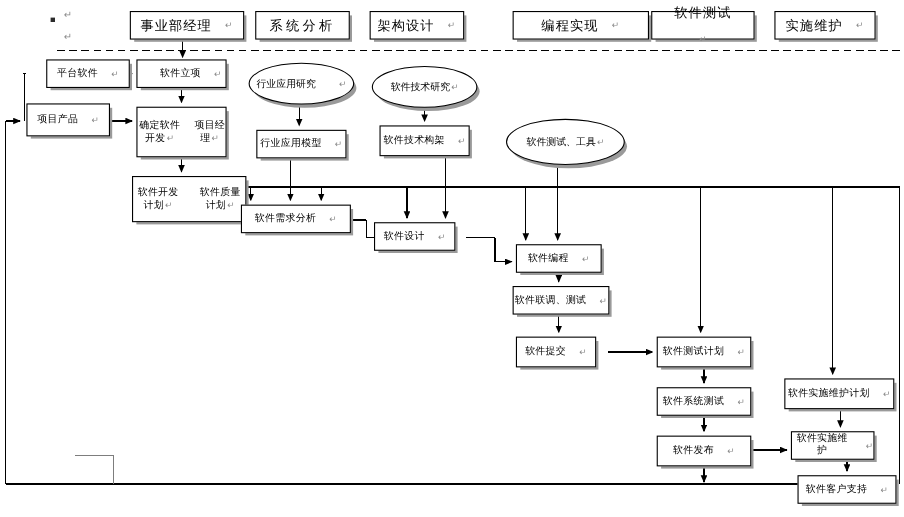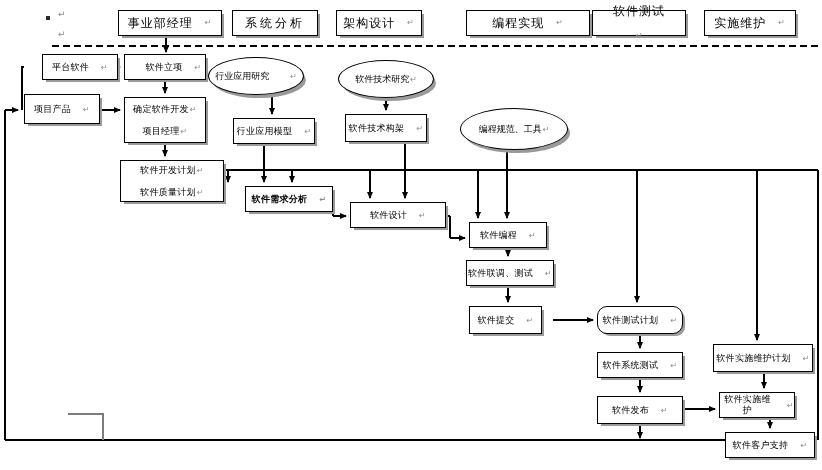--- a/index.html
+++ b/index.html
@@ -4,21 +4,21 @@
 <style>
   html,body{margin:0;padding:0;background:#ffffff;}
   body{font-family:"DejaVu Sans","Liberation Sans",sans-serif;}
   #canvas{position:relative;width:822px;height:470px;background:#fff;overflow:hidden;}
   svg.wires{position:absolute;left:0;top:0;width:822px;height:470px;pointer-events:none;}
 
   .node{position:absolute;box-sizing:border-box;background:#fff;border:1px solid #000;
         display:flex;align-items:center;justify-content:center;text-align:center;
         font-size:9px;line-height:11px;color:#000;letter-spacing:.3px;
         box-shadow:3px 3px 0 -1px #9a9a9a;z-index:3;gap:11px;}
-  .node.twoline{flex-direction:column;}
+  .node.twoline{flex-direction:row;}
   .node.lane{border:1px solid #000;font-size:12px;line-height:14px;letter-spacing:1px;
         box-shadow:3px 3px 0 -1px #9a9a9a;}
   .node.lane.spaced{letter-spacing:3px;}
   .ell{position:absolute;box-sizing:border-box;background:#fff;border:1px solid #000;
         border-radius:50%;display:flex;align-items:center;justify-content:center;
         text-align:center;font-size:9px;color:#000;z-index:3;
         box-shadow:3px 4px 0 -1px #9a9a9a;}
   .pmark{color:#8a8a8a;font-size:8px;margin-left:1px;}
   .stray{position:absolute;font-size:9px;color:#8a8a8a;z-index:2;}
   .bullet{position:absolute;width:4px;height:4px;background:#2b2b2b;z-index:2;}
@@ -133,30 +133,30 @@
       <div class="node lane" style="left: 592px; top: 10px; width: 94px; height: 26px; flex-direction: column;">
         <span>软件测试</span>
         <span class="pmark">↵</span>
       </div>
       <div class="node lane" style="left: 704px; top: 10px; width: 92px; height: 26px;">
         <span>实施维护</span>
         <span class="pmark">↵</span>
       </div>
     </div>
   <div id="ellipses">
-      <div class="ell" style="left: 208px; top: 57px; width: 96px; height: 38px; gap: 20px;">
+      <div class="ell" style="left: 226px; top: 57px; width: 96px; height: 38px; gap: 20px;">
         <span>行业应用研究</span>
         <span class="pmark">↵</span>
       </div>
       <div class="ell" style="left: 338px; top: 60px; width: 96px; height: 38px;">
         <span>软件技术研究</span>
         <span class="pmark">↵</span>
       </div>
       <div class="ell" style="left: 460px; top: 108px; width: 108px; height: 42px;">
-        <span>编程规范、工具</span>
+        <span>软件测试、工具</span>
         <span class="pmark">↵</span>
       </div>
     </div>
   <div id="nodes">
       <div class="node" style="left: 42px; top: 54px; width: 76px; height: 26px;">
         <span>平台软件</span>
         <span class="pmark">↵</span>
       </div>
       <div class="node" style="left: 24px; top: 94px; width: 76px; height: 30px;">
         <span>项目产品</span>
@@ -175,41 +175,41 @@
         <span class="line-row"><span>软件质量计划</span><span class="pmark">↵</span></span>
       </div>
       <div class="node" style="left: 233px; top: 118px; width: 82px; height: 26px;">
         <span>行业应用模型</span>
         <span class="pmark">↵</span>
       </div>
       <div class="node" style="left: 345px; top: 114px; width: 82px; height: 28px;">
         <span>软件技术构架</span>
         <span class="pmark">↵</span>
       </div>
-      <div class="node" style="left: 245px; top: 186px; width: 88px; height: 26px; font-weight: bold;">
+      <div class="node" style="left: 219px; top: 186px; width: 100px; height: 26px;">
         <span>软件需求分析</span>
         <span class="pmark">↵</span>
       </div>
-      <div class="node" style="left: 350px; top: 202px; width: 96px; height: 26px;">
+      <div class="node" style="left: 340px; top: 202px; width: 74px; height: 26px;">
         <span>软件设计</span>
         <span class="pmark">↵</span>
       </div>
       <div class="node" style="left: 469px; top: 222px; width: 78px; height: 26px;">
         <span>软件编程</span>
         <span class="pmark">↵</span>
       </div>
       <div class="node" style="left: 466px; top: 260px; width: 88px; height: 26px;">
         <span>软件联调、测试</span>
         <span class="pmark">↵</span>
       </div>
       <div class="node" style="left: 469px; top: 306px; width: 73px; height: 28px;">
         <span>软件提交</span>
         <span class="pmark">↵</span>
       </div>
-      <div class="node" style="left: 597px; top: 306px; width: 86px; height: 28px; border-radius: 10px;">
+      <div class="node" style="left: 597px; top: 306px; width: 86px; height: 28px;">
         <span>软件测试计划</span>
         <span class="pmark">↵</span>
       </div>
       <div class="node" style="left: 597px; top: 352px; width: 86px; height: 26px;">
         <span>软件系统测试</span>
         <span class="pmark">↵</span>
       </div>
       <div class="node" style="left: 597px; top: 396px; width: 86px; height: 28px;">
         <span>软件发布</span>
         <span class="pmark">↵</span>

